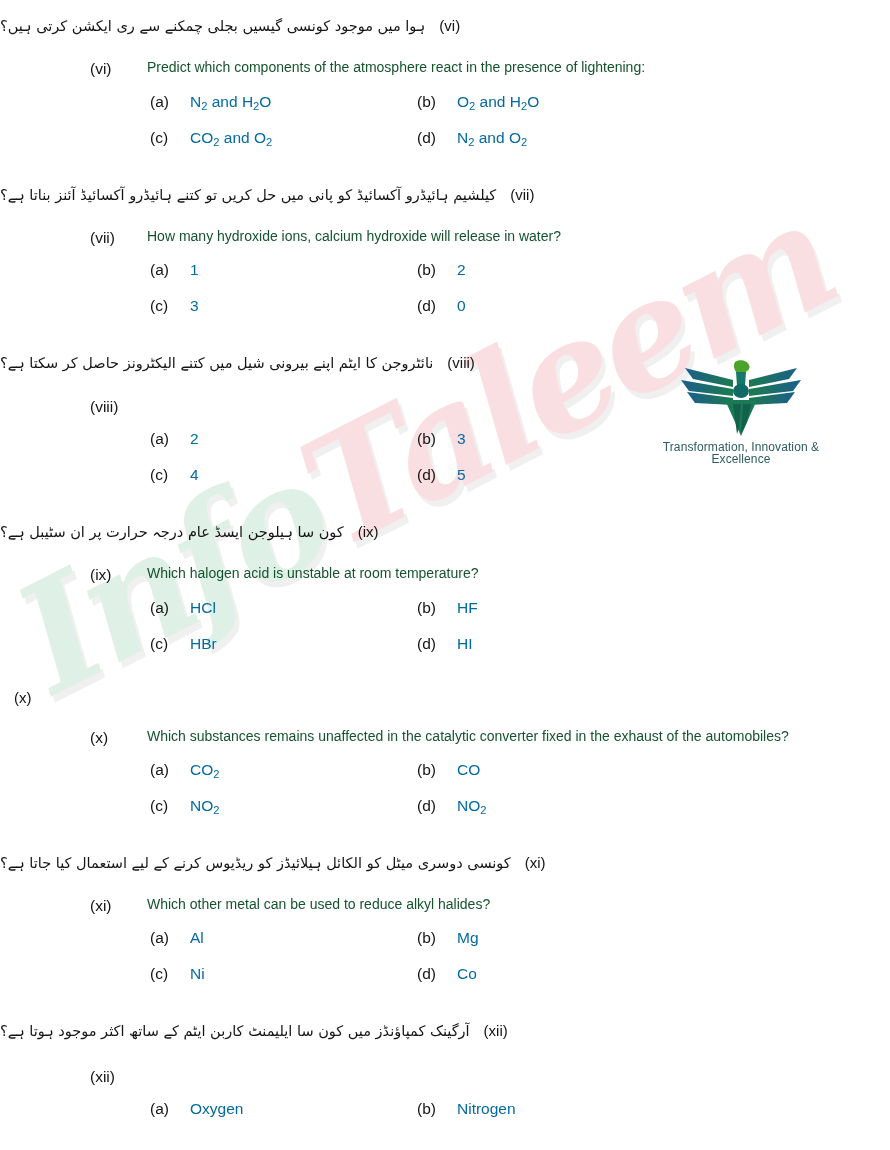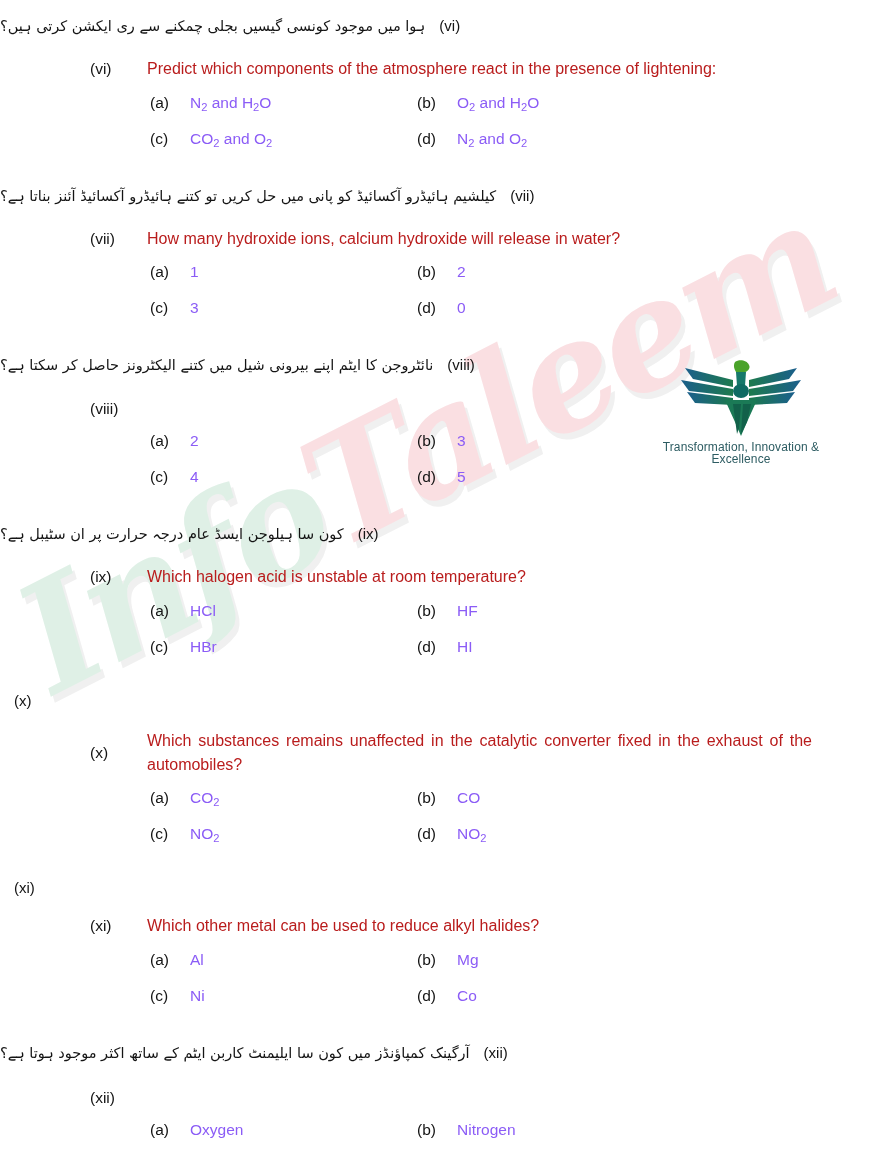--- a/index.html
+++ b/index.html
@@ -94,23 +94,23 @@
   .eng-num {
     width: 57px;
     flex: 0 0 57px;
     font-size: 15.5px;
     line-height: 1.5;
     color: #141414;
   }
   .eng-num.center { align-self: center; }
   .eng-text {
     flex: 1 1 auto;
-    font-size: 16px;
+    font-size: 14px;
     line-height: 1.52;
-    color: #b91c1c;
+    color: #14532d;
   }
   .eng-text.justify { text-align: justify; text-align-last: left; }
 
   
   .opts { padding-left: 150px; padding-right: 78px; }
   .opt-row {
     display: flex;
     align-items: baseline;
     height: 36px;
   }
@@ -121,21 +121,21 @@
   .opt-cell.left  { width: 267px; flex: 0 0 267px; }
   .opt-cell.right { flex: 1 1 auto; }
   .opt-label {
     width: 40px;
     flex: 0 0 40px;
     font-size: 15.5px;
     color: #141414;
   }
   .opt-val {
     font-size: 15.5px;
-    color: #8b5cf6;
+    color: #0369a1;
   }
   sub { font-size: 0.72em; vertical-align: -0.23em; }
 
   
   #logo {
     position: absolute;
     left: 648px;
     top: 360px;
     width: 186px;
     z-index: 3;
@@ -329,20 +329,21 @@
             <div class="opt-cell right">
               <span class="opt-label">(d)</span>
               <span class="opt-val">NO<sub>2</sub></span>
             </div>
           </div>
         </div>
       </div>
       <div class="qblock" style="margin-top: 18px;">
         <div class="urdu-row">
           <span class="urdu-num">(xi)</span>
+          <span class="urdu-text">کونسی دوسری میٹل کو الکائل ہیلائیڈز کو ریڈیوس کرنے کے لیے استعمال کیا جاتا ہے؟</span>
         </div>
         <div class="eng-row" style="margin-top: 18px;">
           <div class="eng-num">(xi)</div>
           <div class="eng-text">Which other metal can be used to reduce alkyl halides?</div>
         </div>
         <div class="opts" style="margin-top: 12px;">
           <div class="opt-row">
             <div class="opt-cell left">
               <span class="opt-label">(a)</span>
               <span class="opt-val">Al</span>

